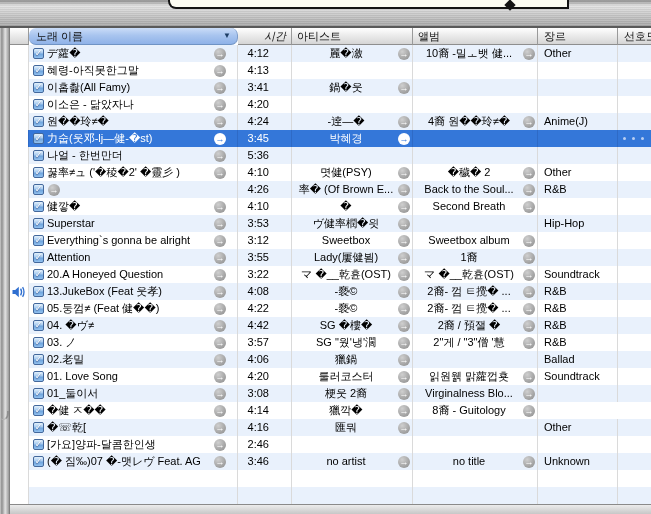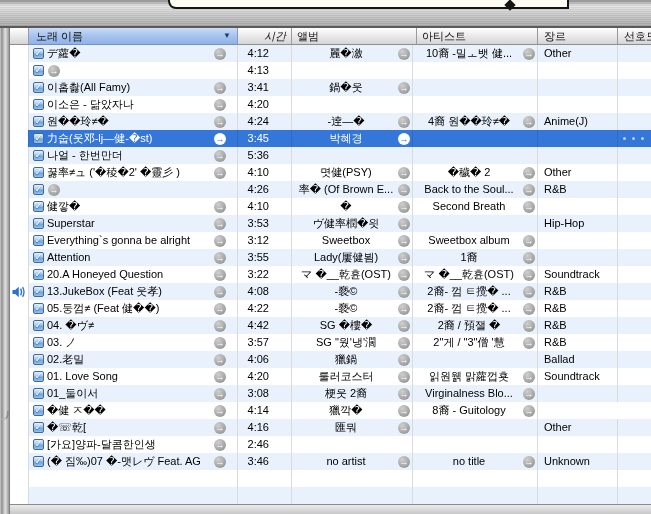--- a/index.html
+++ b/index.html
@@ -23,21 +23,21 @@
   .bottom-strip{position:absolute;left:10px;top:504px;width:641px;height:10px;box-sizing:border-box;
           background:linear-gradient(180deg,#ececec,#c7c7c7);border-top:1px solid #8a8a8a;}
 
   
   .table{position:absolute;left:10px;top:28px;width:653px;}
   .hdr{display:flex;height:17px;box-sizing:border-box;}
   .hcell{box-sizing:border-box;height:17px;line-height:16px;white-space:nowrap;overflow:hidden;
          background:linear-gradient(180deg,#ffffff,#ececec 45%,#d5d5d5);
          border-right:1px solid #9a9a9a;border-bottom:1px solid #8e8e8e;color:#111;}
   .hcell.hsel{background:linear-gradient(180deg,#cbddf8,#a9c5ef 45%,#8fb2e8);
-         border-right:1px solid #7e9cc9;border-bottom:1px solid #6f93c4;display:flex;align-items:center;}
+         border-right:1px solid #7e9cc9;border-bottom:1px solid #6f93c4;display:flex;align-items:center;border-radius:7px;}
   .hsel .hlabel{flex:1;padding-left:7px;}
   .sort-arrow{font-size:8px;color:#1e3e66;padding-right:6px;}
 
   .c0{width:19px;} .c1{width:209px;} .c2{width:54px;} .c3{width:121px;}
   .c4{width:125px;} .c5{width:80px;} .c6{width:45px;border-right:none;}
   .hcell.c2{text-align:right;padding-right:5px;font-style:italic;}
   .hcell.c3,.hcell.c4{padding-left:5px;} .hcell.c5,.hcell.c6{padding-left:6px;}
 
   .row{display:flex;height:17px;box-sizing:border-box;}
   .cell{box-sizing:border-box;height:17px;line-height:17px;white-space:nowrap;overflow:hidden;
@@ -79,22 +79,22 @@
   </div>
 
   <div class="table">
     <div class="hdr">
       <div class="hcell c0"></div>
       <div class="hcell hsel c1">
         <span class="hlabel">노래 이름</span>
         <span class="sort-arrow">▼</span>
       </div>
       <div class="hcell c2">시간</div>
+      <div class="hcell c3">아티스트</div>
       <div class="hcell c4">앨범</div>
-      <div class="hcell c3">아티스트</div>
       <div class="hcell c5">장르</div>
       <div class="hcell c6">선호도</div>
     </div>
     <div id="rows">
         <div class="row odd">
           <div class="cell c0"></div>
           <div class="cell c1">
             <span class="cb">✓</span>
             <span class="name-text">デ蘿�</span>
             <span class="arrow mname">→</span>
@@ -108,20 +108,21 @@
             <span class="cell-text">10裔 -밀ㅗ뱃 健...</span>
             <span class="arrow mside">→</span>
           </div>
           <div class="cell c5">Other</div>
           <div class="cell c6"></div>
         </div>
         <div class="row even">
           <div class="cell c0"></div>
           <div class="cell c1">
             <span class="cb">✓</span>
+            <span class="name-text">혜령-아직못한그말</span>
             <span class="arrow mname">→</span>
           </div>
           <div class="cell c2">4:13</div>
           <div class="cell c3"></div>
           <div class="cell c4"></div>
           <div class="cell c5"></div>
           <div class="cell c6"></div>
         </div>
         <div class="row odd">
           <div class="cell c0"></div>

